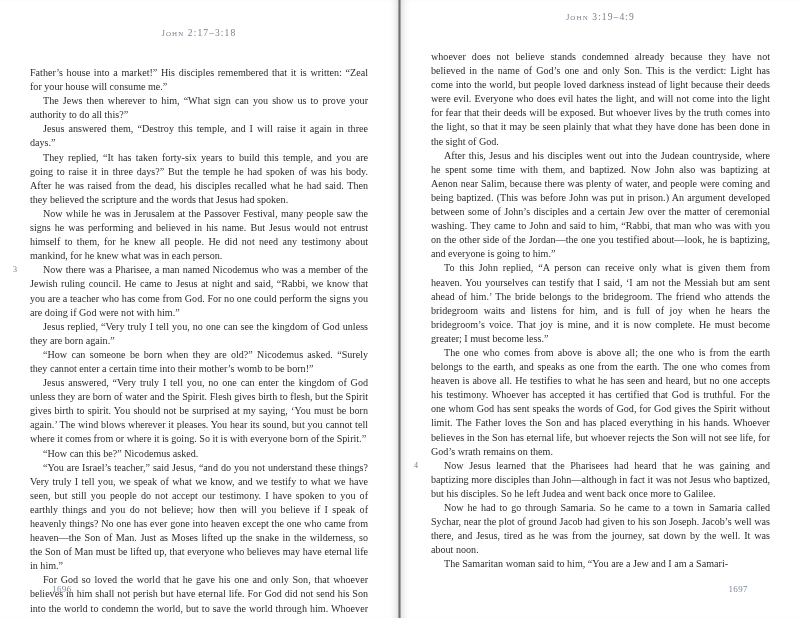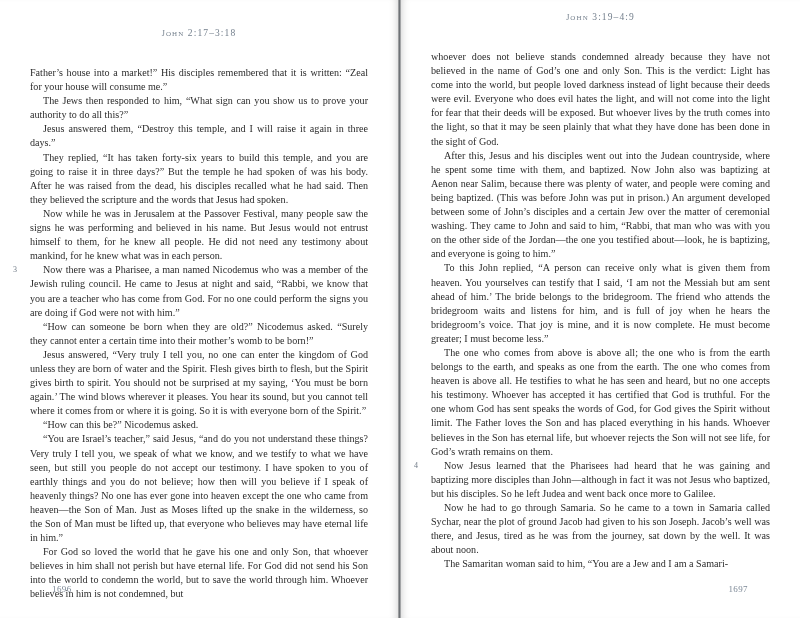--- a/index.html
+++ b/index.html
@@ -106,28 +106,29 @@
 </head>
 <body>
 
 <div class="spread">
 
   <div class="page page-left">
     <div class="running-head">John 2:17–3:18</div>
 
     <div class="column">
       <p class="noindent">Father’s house into a market!” His disciples remembered that it is written: “Zeal for your house will consume me.”</p>
-      <p>The Jews then responded to him, “What sign can you show us to prove your authority to do all this?”</p>
+      <p>The Jews then wherever to him, “What sign can you show us to prove your authority to do all this?”</p>
       <p>Jesus answered them, “Destroy this temple, and I will raise it again in three days.”</p>
       <p>They replied, “It has taken forty-six years to build this temple, and you are going to raise it in three days?” But the temple he had spoken of was his body. After he was raised from the dead, his disciples recalled what he had said. Then they believed the scripture and the words that Jesus had spoken.</p>
       <p>Now while he was in Jerusalem at the Passover Festival, many people saw the signs he was performing and believed in his name. But Jesus would not entrust himself to them, for he knew all people. He did not need any testimony about mankind, for he knew what was in each person.</p>
       <div class="para-wrap">
         <span class="chapnum">3</span>
         <p>Now there was a Pharisee, a man named Nicodemus who was a member of the Jewish ruling council. He came to Jesus at night and said, “Rabbi, we know that you are a teacher who has come from God. For no one could perform the signs you are doing if God were not with him.”</p>
       </div>
+      <p>Jesus replied, “Very truly I tell you, no one can see the kingdom of God unless they are born again.”</p>
       <p>“How can someone be born when they are old?” Nicodemus asked. “Surely they cannot enter a certain time into their mother’s womb to be born!”</p>
       <p>Jesus answered, “Very truly I tell you, no one can enter the kingdom of God unless they are born of water and the Spirit. Flesh gives birth to flesh, but the Spirit gives birth to spirit. You should not be surprised at my saying, ‘You must be born again.’ The wind blows wherever it pleases. You hear its sound, but you cannot tell where it comes from or where it is going. So it is with everyone born of the Spirit.”</p>
       <p>“How can this be?” Nicodemus asked.</p>
       <p>“You are Israel’s teacher,” said Jesus, “and do you not understand these things? Very truly I tell you, we speak of what we know, and we testify to what we have seen, but still you people do not accept our testimony. I have spoken to you of earthly things and you do not believe; how then will you believe if I speak of heavenly things? No one has ever gone into heaven except the one who came from heaven—the Son of Man. Just as Moses lifted up the snake in the wilderness, so the Son of Man must be lifted up, that everyone who believes may have eternal life in him.”</p>
       <p>For God so loved the world that he gave his one and only Son, that whoever believes in him shall not perish but have eternal life. For God did not send his Son into the world to condemn the world, but to save the world through him. Whoever believes in him is not condemned, but</p>
     </div>
 
     <div class="folio folio-left">1696</div>
   </div>
 

